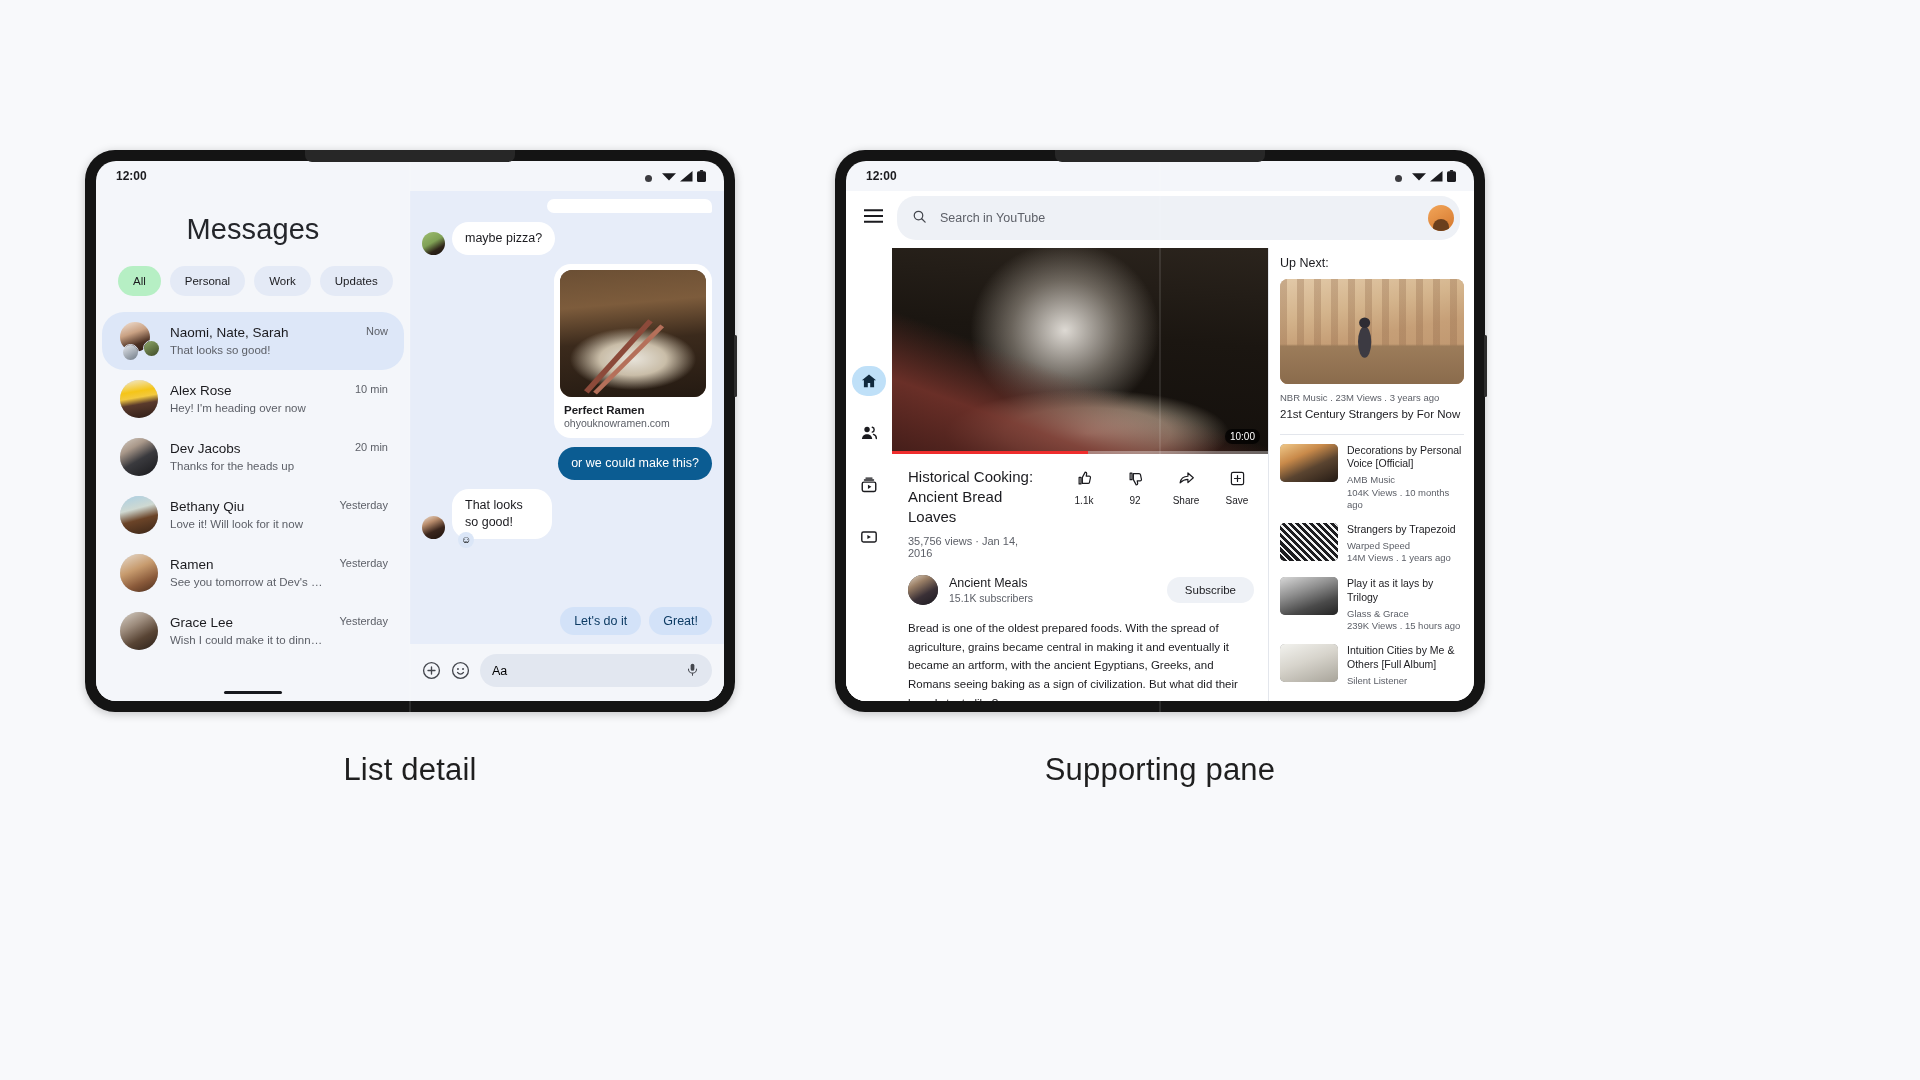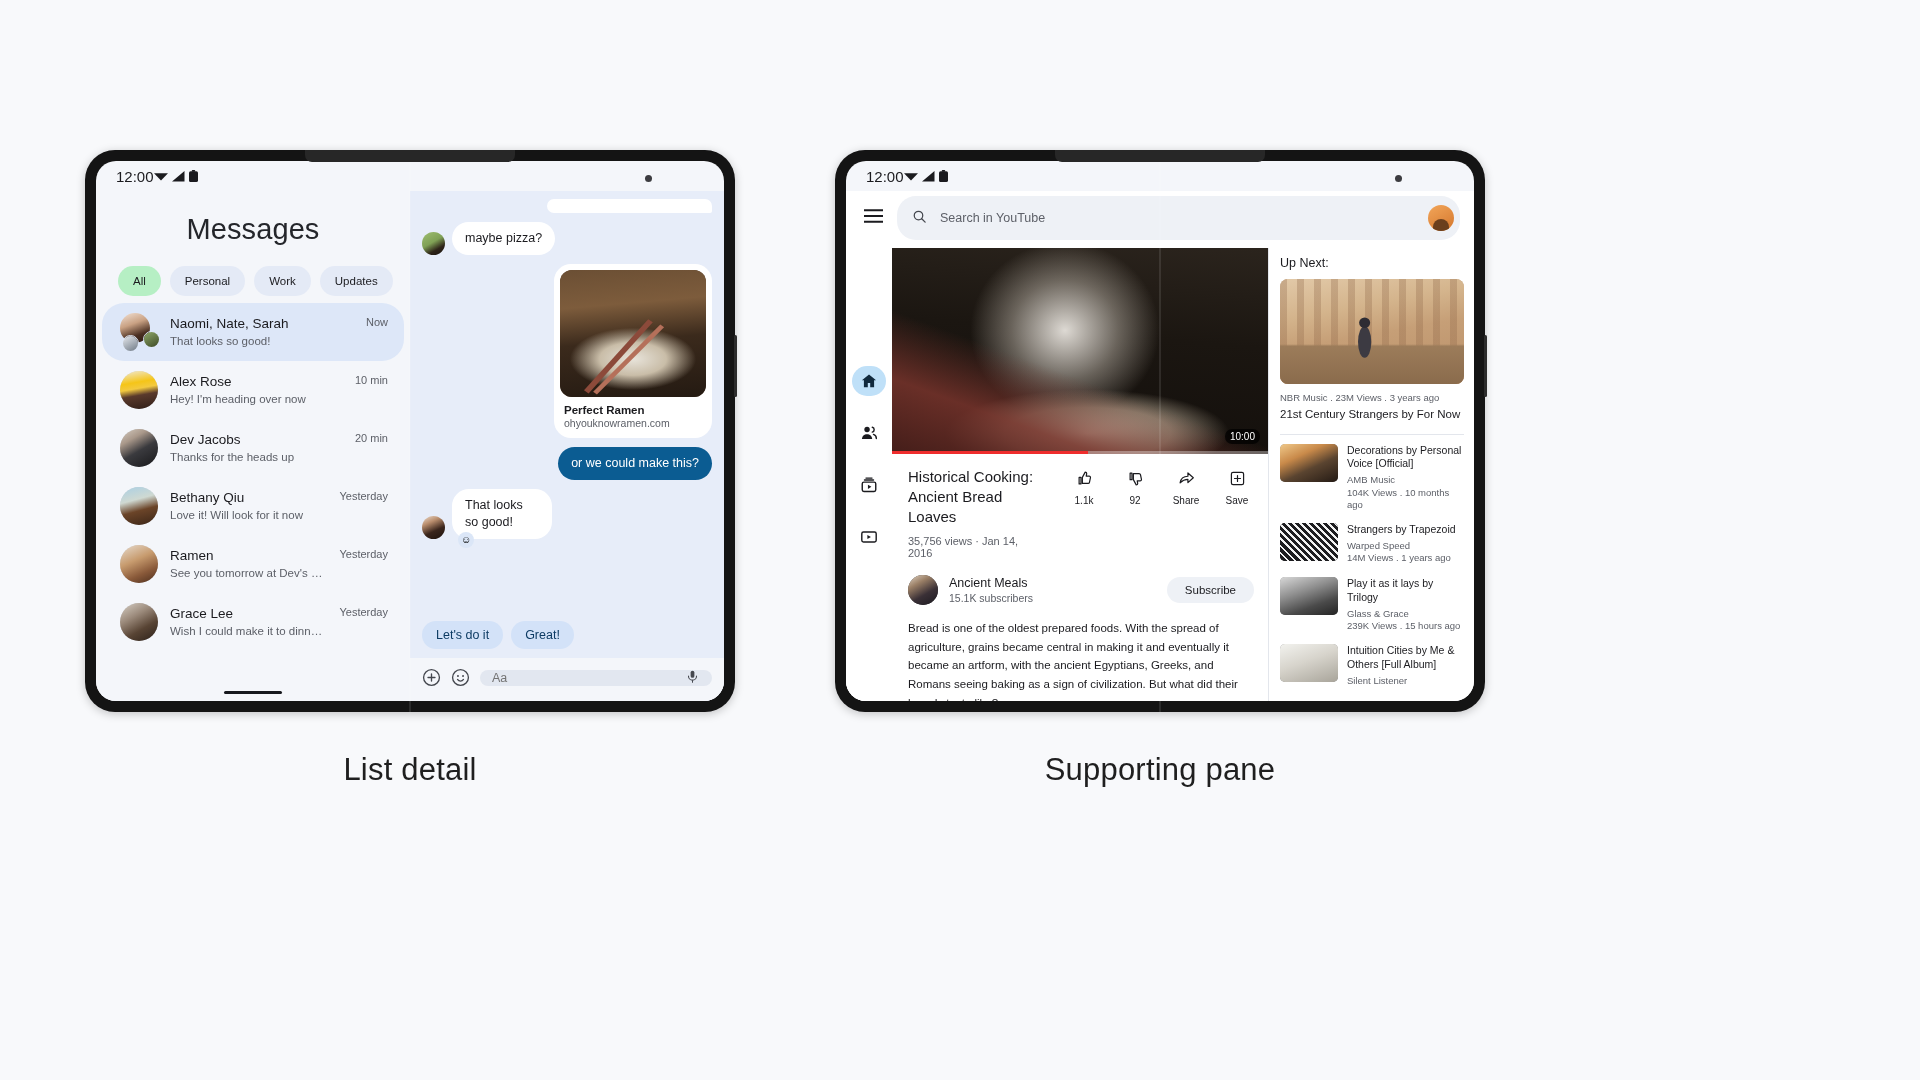--- a/index.html
+++ b/index.html
@@ -64,24 +64,24 @@
     background: #1b1b1f;
     opacity: .85;
     z-index: 9;
   }
 
   
   .statusbar {
     height: 30px;
     display: flex;
     align-items: center;
-    justify-content: flex-start;
+    justify-content: space-between;
     padding: 0 18px 0 20px;
-    font-size: 15px;
-    font-weight: 400;
+    font-size: 12px;
+    font-weight: 700;
     color: #1b1b1f;
     flex: 0 0 auto;
   }
   .status-icons { display: flex; align-items: center; gap: 4px; }
   .status-icons svg { display: block; }
 
   
   .caption {
     position: absolute;
     text-align: center;
@@ -104,21 +104,21 @@
   .msg-title {
     font-size: 29px;
     color: #24262b;
     text-align: center;
     padding: 22px 0 20px;
     letter-spacing: .1px;
   }
   .chips {
     display: flex;
     gap: 9px;
-    padding: 0 22px 7px;
+    padding: 0 22px 16px;
   }
   .chip {
     height: 30px;
     padding: 0 15px;
     border-radius: 16px;
     background: #e4eaf6;
     color: #1b1b1f;
     font-size: 11.5px;
     display: flex;
     align-items: center;
@@ -257,49 +257,50 @@
     width: 16px; height: 16px;
     border-radius: 50%;
     background: #dbe6f7;
     display: flex;
     align-items: center;
     justify-content: center;
     font-size: 10px;
   }
   .suggest-row {
     display: flex;
+    justify-content: flex-end;
     gap: 8px;
     padding: 10px 12px 9px;
   }
   .suggest {
     background: #d3e2f8;
     color: #0d3b63;
     border-radius: 17px;
     padding: 7px 14px;
     font-size: 12.5px;
   }
   .composer {
     display: flex;
     align-items: center;
     gap: 10px;
     padding: 10px 12px 14px;
     background: #f4f6fa;
   }
   .comp-icon { color: #44474e; display: flex; }
   .comp-field {
     flex: 1;
-    height: 16px;
+    height: 33px;
     background: #e2e7f0;
     border-radius: 17px;
     display: flex;
     align-items: center;
     justify-content: space-between;
     padding: 0 12px;
     font-size: 12.5px;
-    color: #737373;
+    color: #000000;
   }
 
   
   .yt-body { flex: 1; display: flex; flex-direction: column; min-height: 0; background: #fff; }
   .yt-top {
     display: flex;
     align-items: center;
     gap: 14px;
     padding: 5px 14px 8px 18px;
   }

